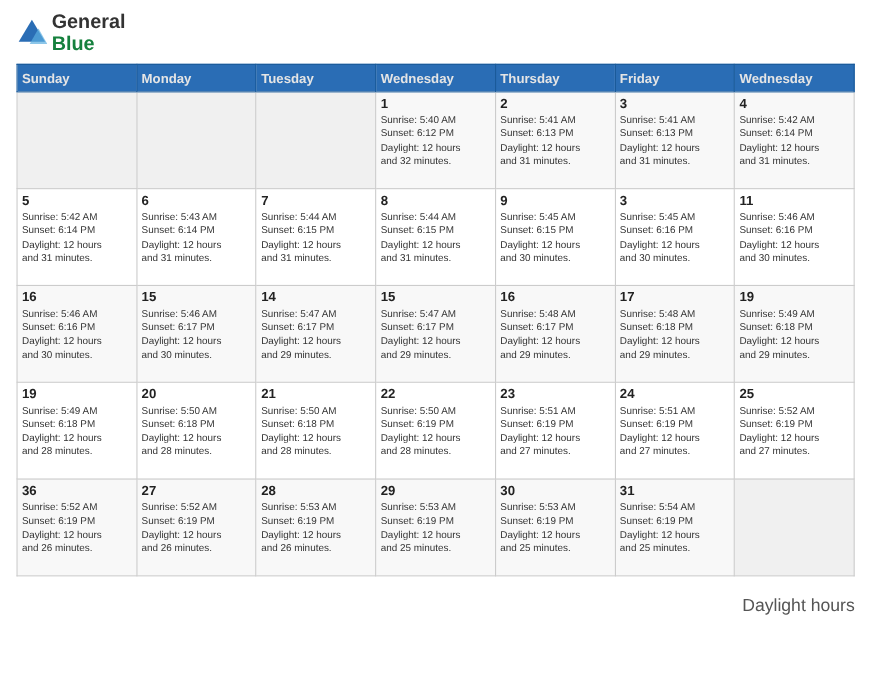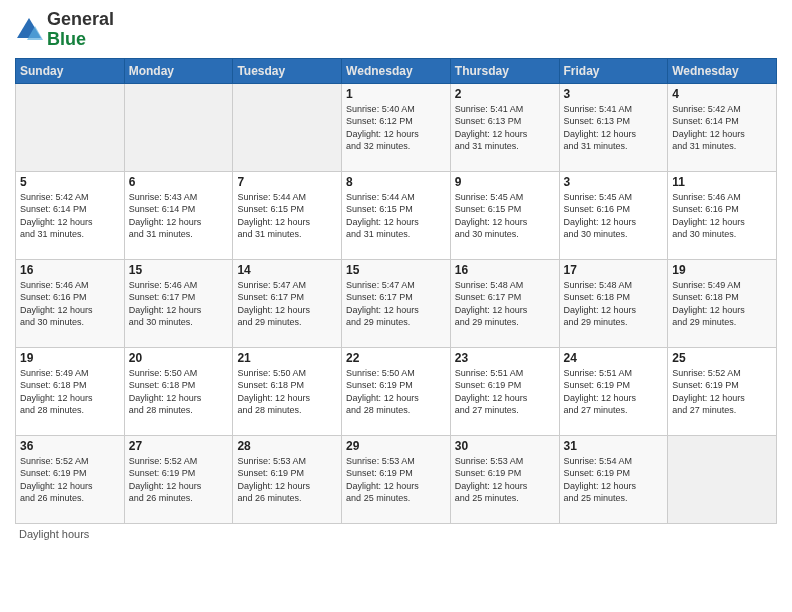--- a/index.html
+++ b/index.html
@@ -93,24 +93,24 @@
     }
     .day-info {
       font-size: 9px;
       color: #333;
       line-height: 1.4;
     }
     .empty-cell {
       background: #f0f0f0 !important;
     }
     .footer {
-      margin-top: 4px;
-      font-size: 11px;
+      margin-top: 18px;
+      font-size: 16px;
       color: #555;
-      text-align: left;
+      text-align: right;
       padding-left: 4px;
     }
   </style>
 </head>
 <body>
 
 <div class="page">
   <div class="header">
     <div class="logo">
       <svg class="logo-icon" viewBox="0 0 28 28">

